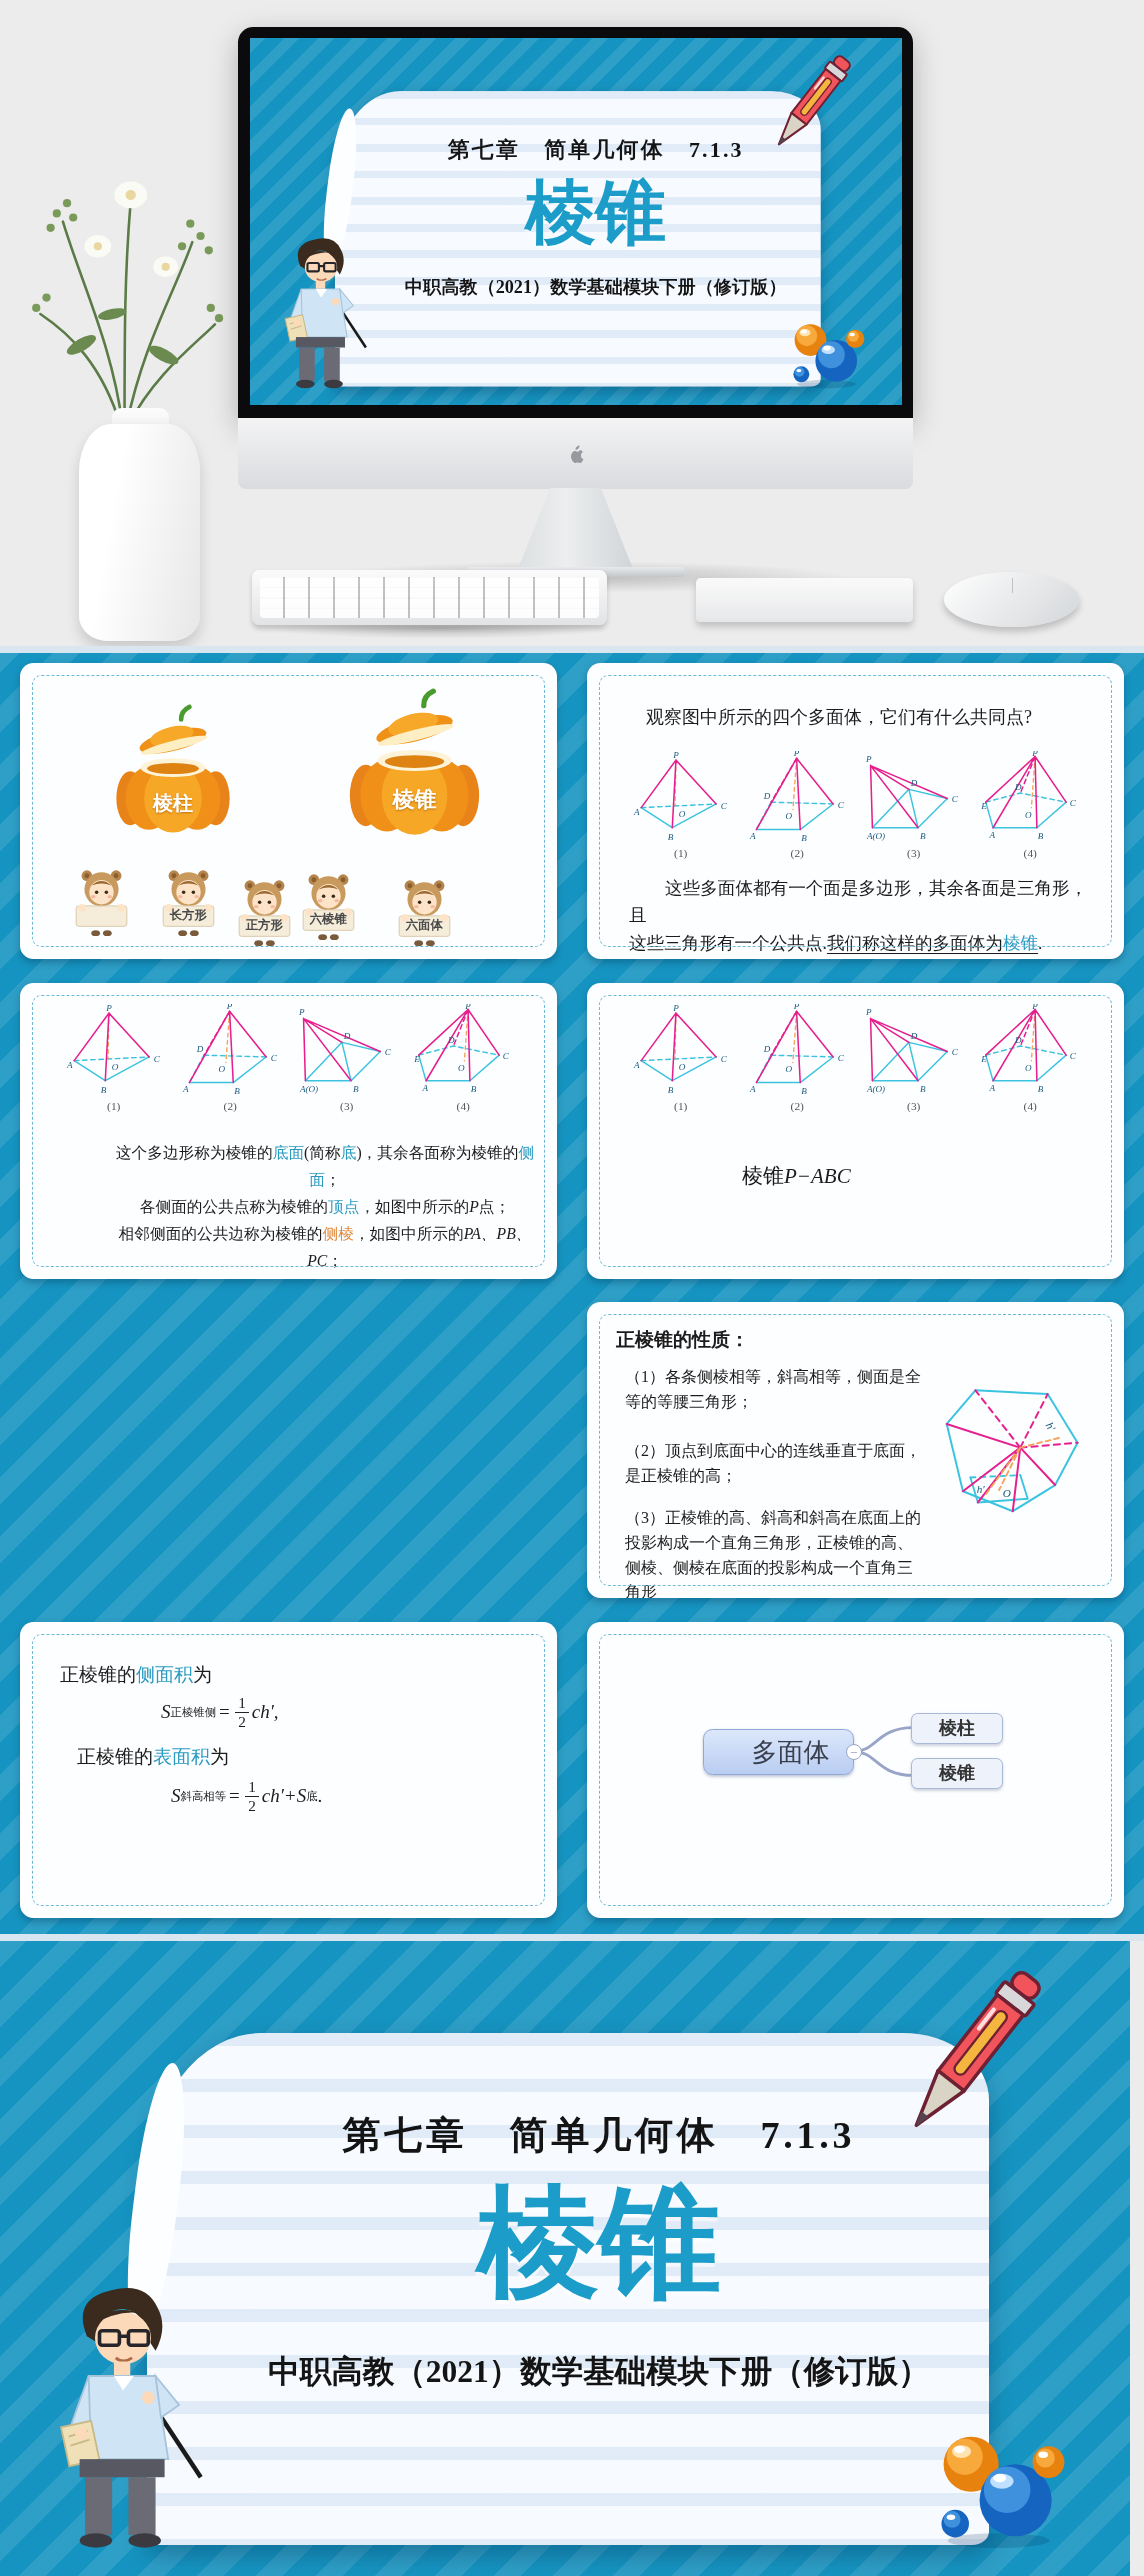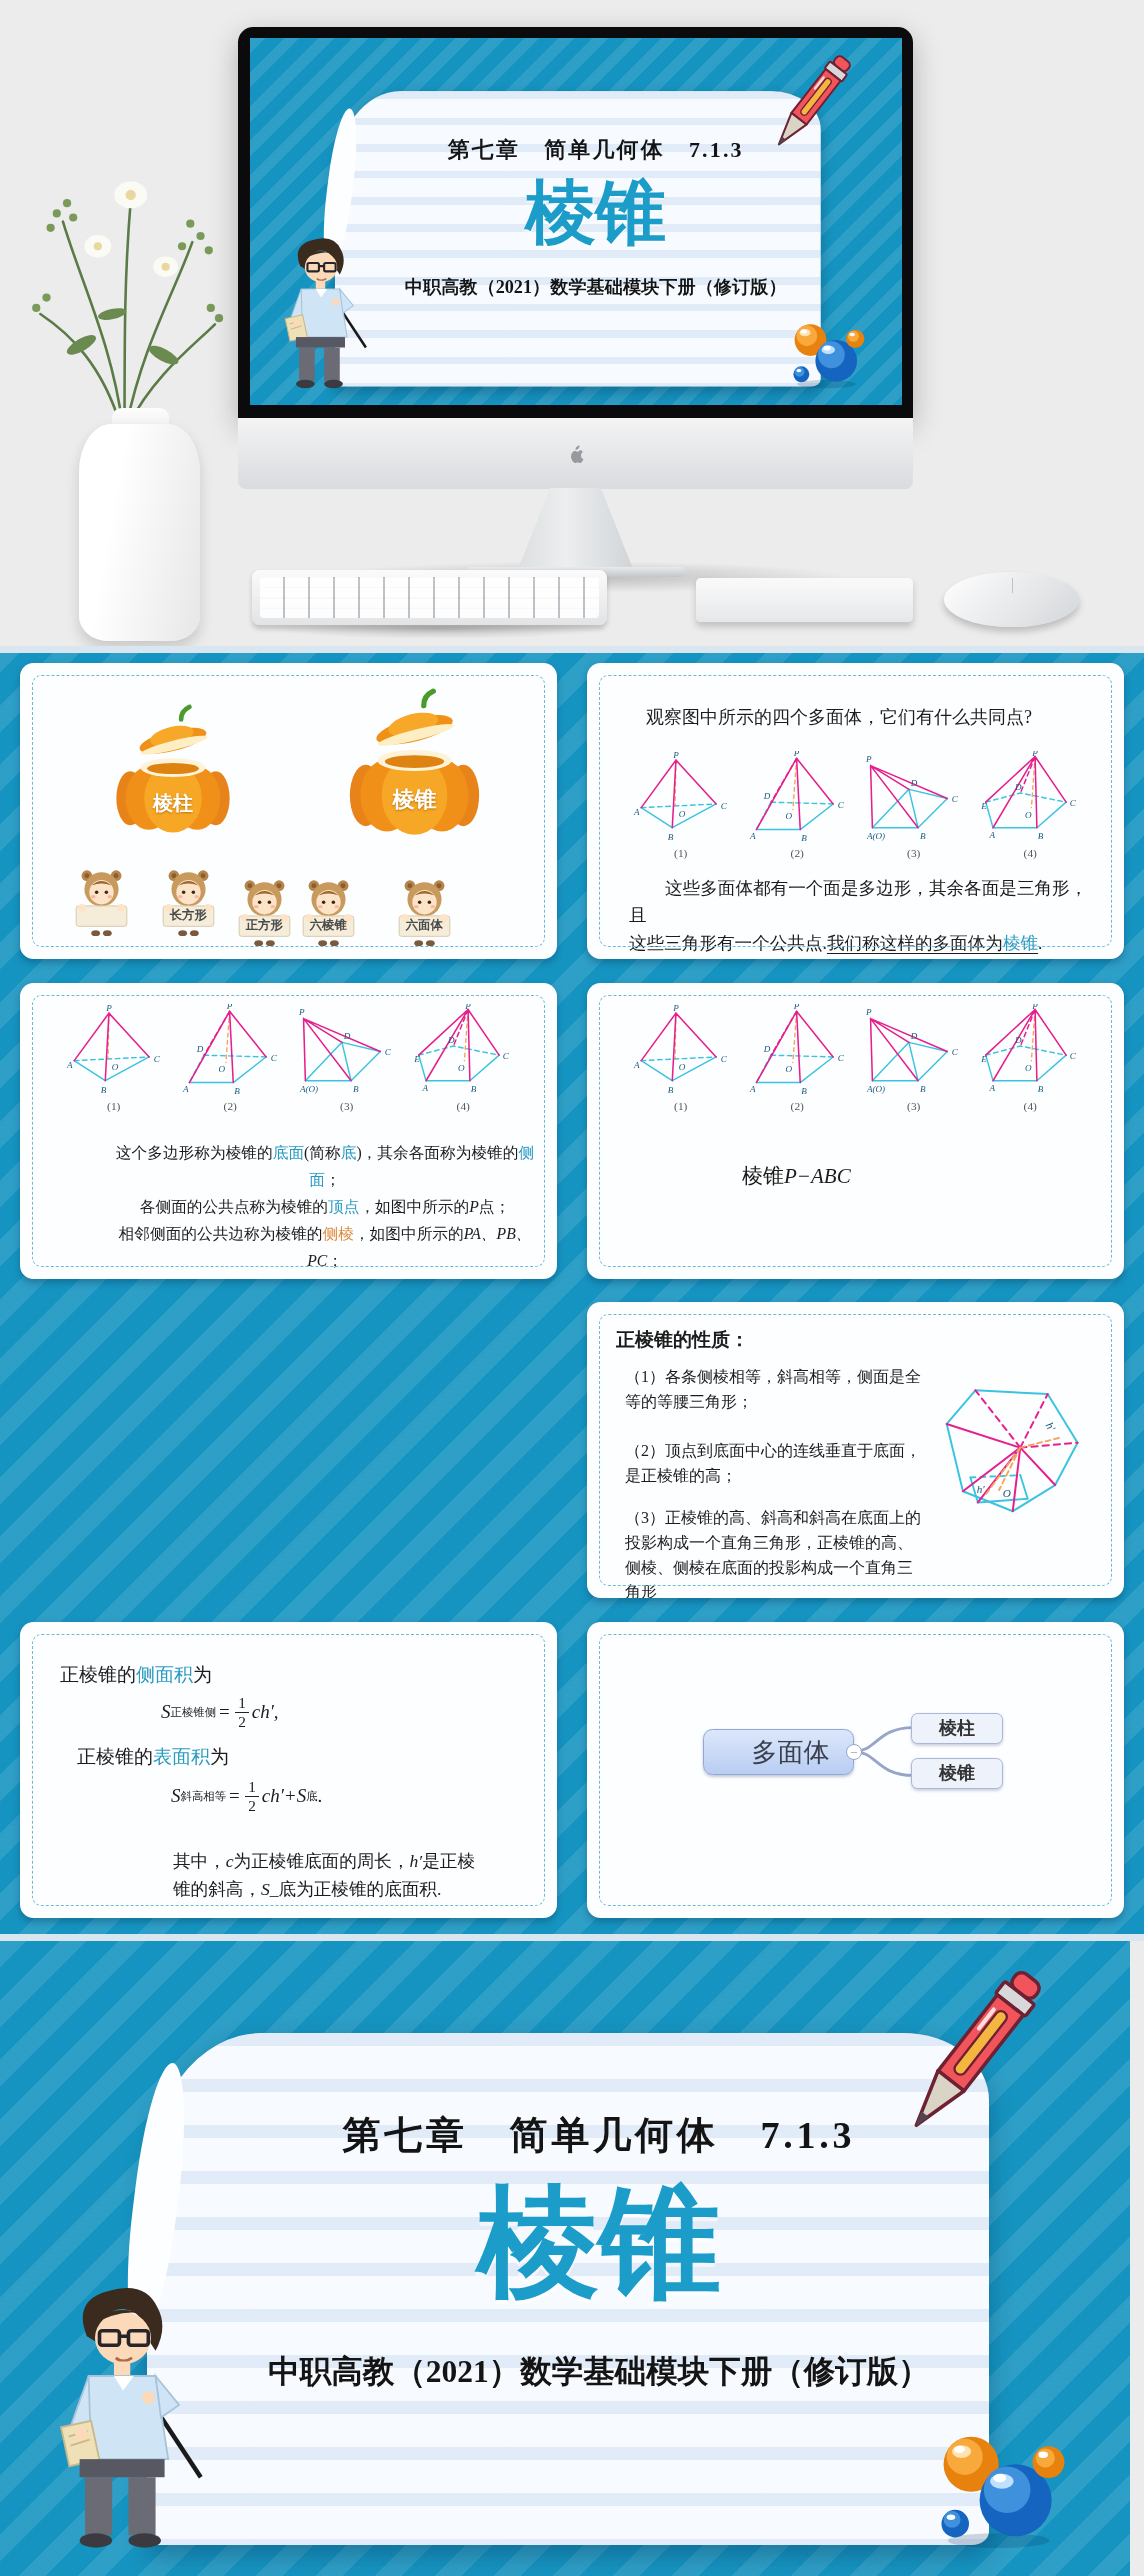--- a/index.html
+++ b/index.html
@@ -406,21 +406,21 @@
     <div class="kid" style="left:137px;top:202px;">
       <svg viewBox="0 0 66 78" width="63" height="74">
           <use href="#sym-kid"></use>
         </svg><div class="kid-sign">长方形</div>
     </div>
     <div class="kid" style="left:213px;top:212px;">
       <svg viewBox="0 0 66 78" width="63" height="74">
           <use href="#sym-kid"></use>
         </svg><div class="kid-sign">正方形</div>
     </div>
-    <div class="kid" style="left:277px;top:212px;">
+    <div class="kid" style="left:277px;top:206px;">
       <svg viewBox="0 0 66 78" width="63" height="74">
           <use href="#sym-kid"></use>
         </svg><div class="kid-sign">六棱锥</div>
     </div>
     <div class="kid" style="left:373px;top:212px;">
       <svg viewBox="0 0 66 78" width="63" height="74">
           <use href="#sym-kid"></use>
         </svg><div class="kid-sign">六面体</div>
     </div>
     <div class="card-border"></div>
@@ -563,23 +563,20 @@
       <span>S</span>
         <sub>斜高相等</sub>
       <span style="font-style:normal;margin:0 2.9px;">=</span>
       <span class="frac">
           <span class="num">1</span>
           <span>2</span>
         </span>
       <span>ch′+S</span>
         <sub>底</sub>
         <span style="font-style:normal">.</span>
-    </div>
-    <div class="s7-note">
-      <span>其中，</span><span class="mi">c</span><span>为正棱锥底面的周长，</span><span class="mi">h′</span><span>是正棱锥的斜高，</span><span class="mi">S</span><span>_底</span><span>为正棱锥的底面积.</span>
     </div>
     <div class="card-border"></div>
   </div>
 
   <div class="slide-card col2 row4">
     <svg class="mm-links" viewBox="0 0 70 72">
       <path d="M4 36 C 28 36, 28 11, 66 11" fill="none" stroke="#98a5c8" stroke-width="3"></path>
       <path d="M4 36 C 28 36, 28 61, 66 61" fill="none" stroke="#98a5c8" stroke-width="3"></path>
     </svg>
     <div class="mm-root">多面体</div>

